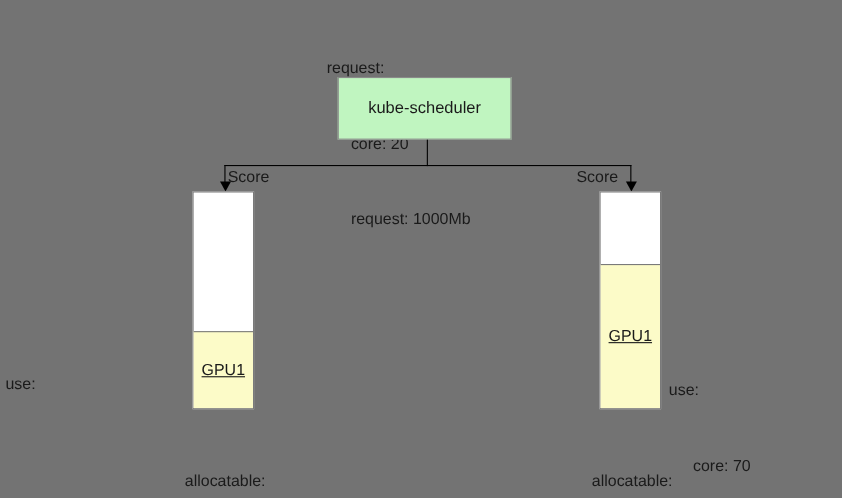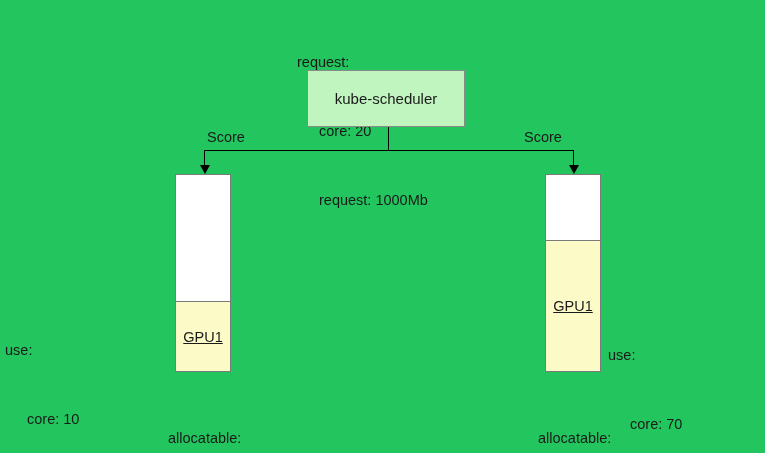--- a/index.html
+++ b/index.html
@@ -4,21 +4,21 @@
 <style>
   html, body {
     margin: 0;
     padding: 0;
     background: #ffffff;
   }
   #canvas {
     position: relative;
     width: 765px;
     height: 453px;
-    background: #22c55e;
+    background: #737373;
     font-family: "Liberation Sans", sans-serif;
     color: #1a1a1a;
     overflow: hidden;
   }
   .spec-block {
     position: absolute;
     font-size: 14.5px;
     line-height: 23px;
     white-space: pre;
   }
@@ -80,20 +80,21 @@
     display: flex;
     align-items: center;
     justify-content: center;
     font-size: 14.5px;
     color: #1a1a1a;
     text-decoration: underline;
   }
   .score-label {
     position: absolute;
     font-size: 14.5px;
+    margin-top: 24px;
   }
 </style>
 </head>
 <body>
 
 <div id="canvas">
 
   <div class="spec-block" style="left:297px; top:5px;">
     <span class="spec-head">request:</span>
     <span class="spec-line">core: 20</span>
@@ -118,21 +119,20 @@
   <div class="score-label" style="left:524px; top:129px;">Score</div>
 
   <div class="node-bar" style="left:175px; top:174px; height:198px;">
     <div class="node-used" style="height:70px;">
       <span>GPU1</span>
     </div>
   </div>
 
   <div class="spec-block" style="left:5px; top:293px;">
     <span class="spec-head">use:</span>
-    <span class="spec-line">core: 10</span>
     
   </div>
 
   <div class="spec-block" style="left:168px; top:381px;">
     <span class="spec-head">allocatable:</span>
     
     
   </div>
 
   <div class="node-bar" style="left:545px; top:174px; height:198px;">

